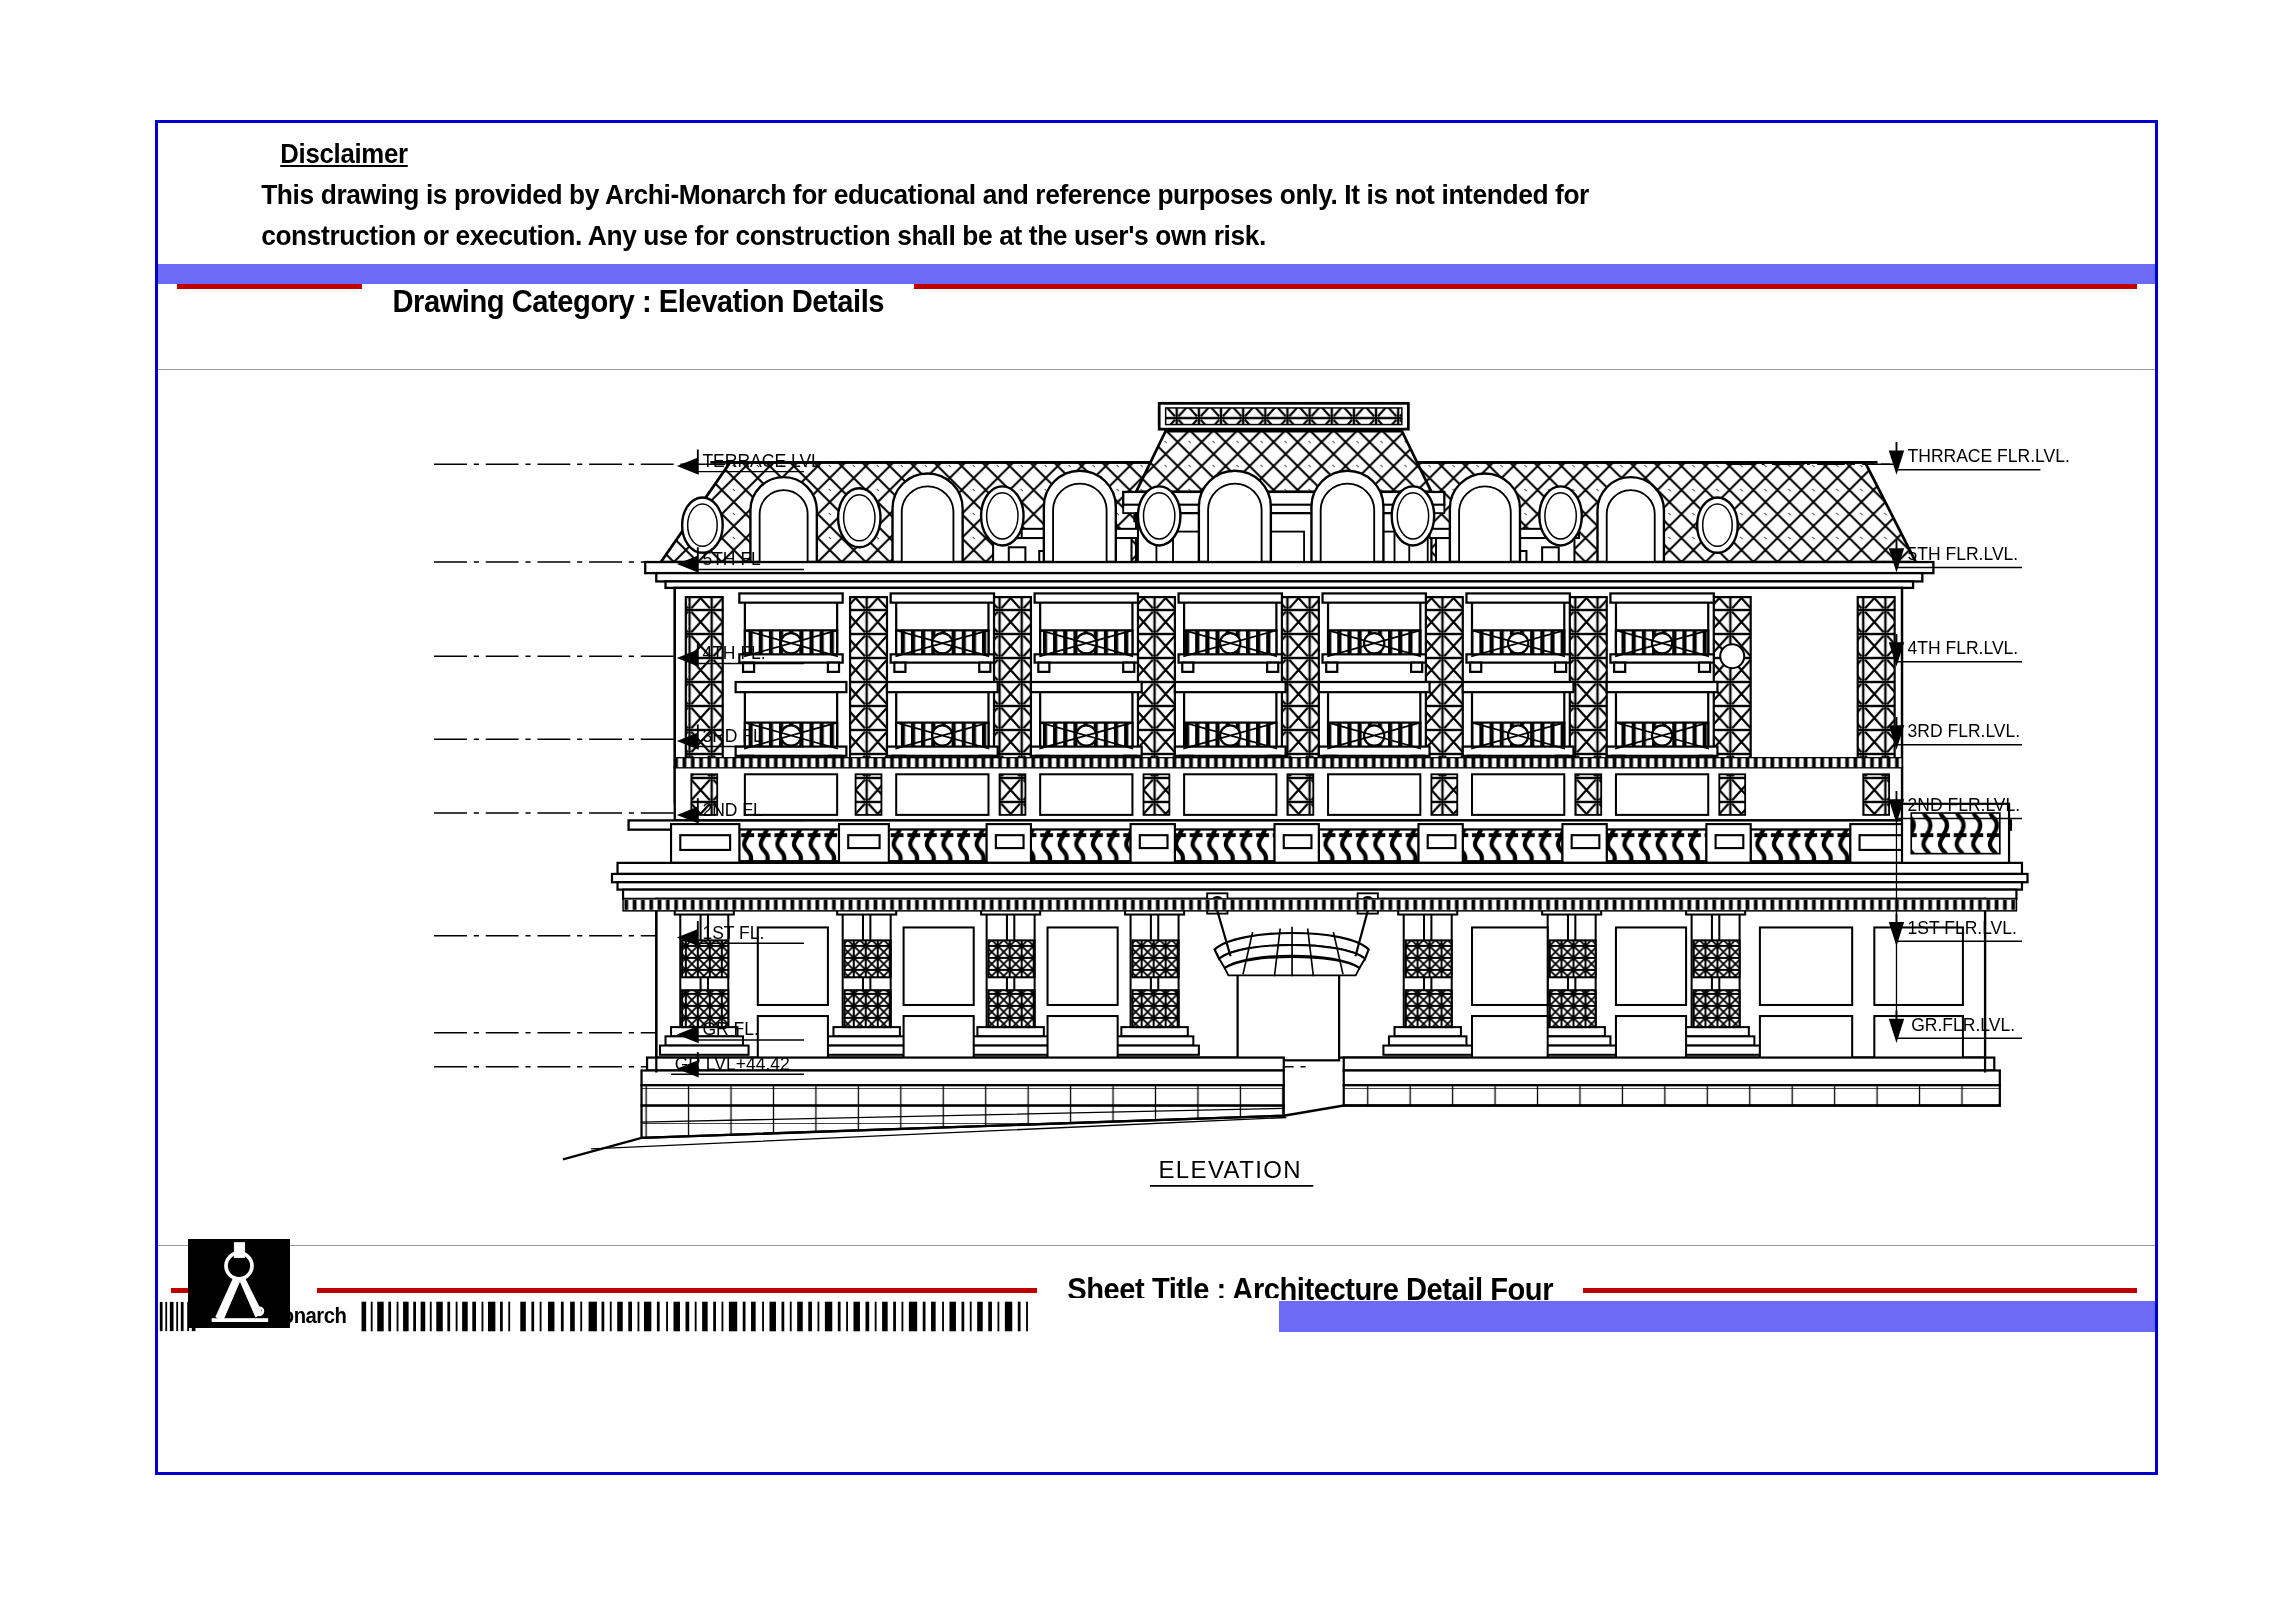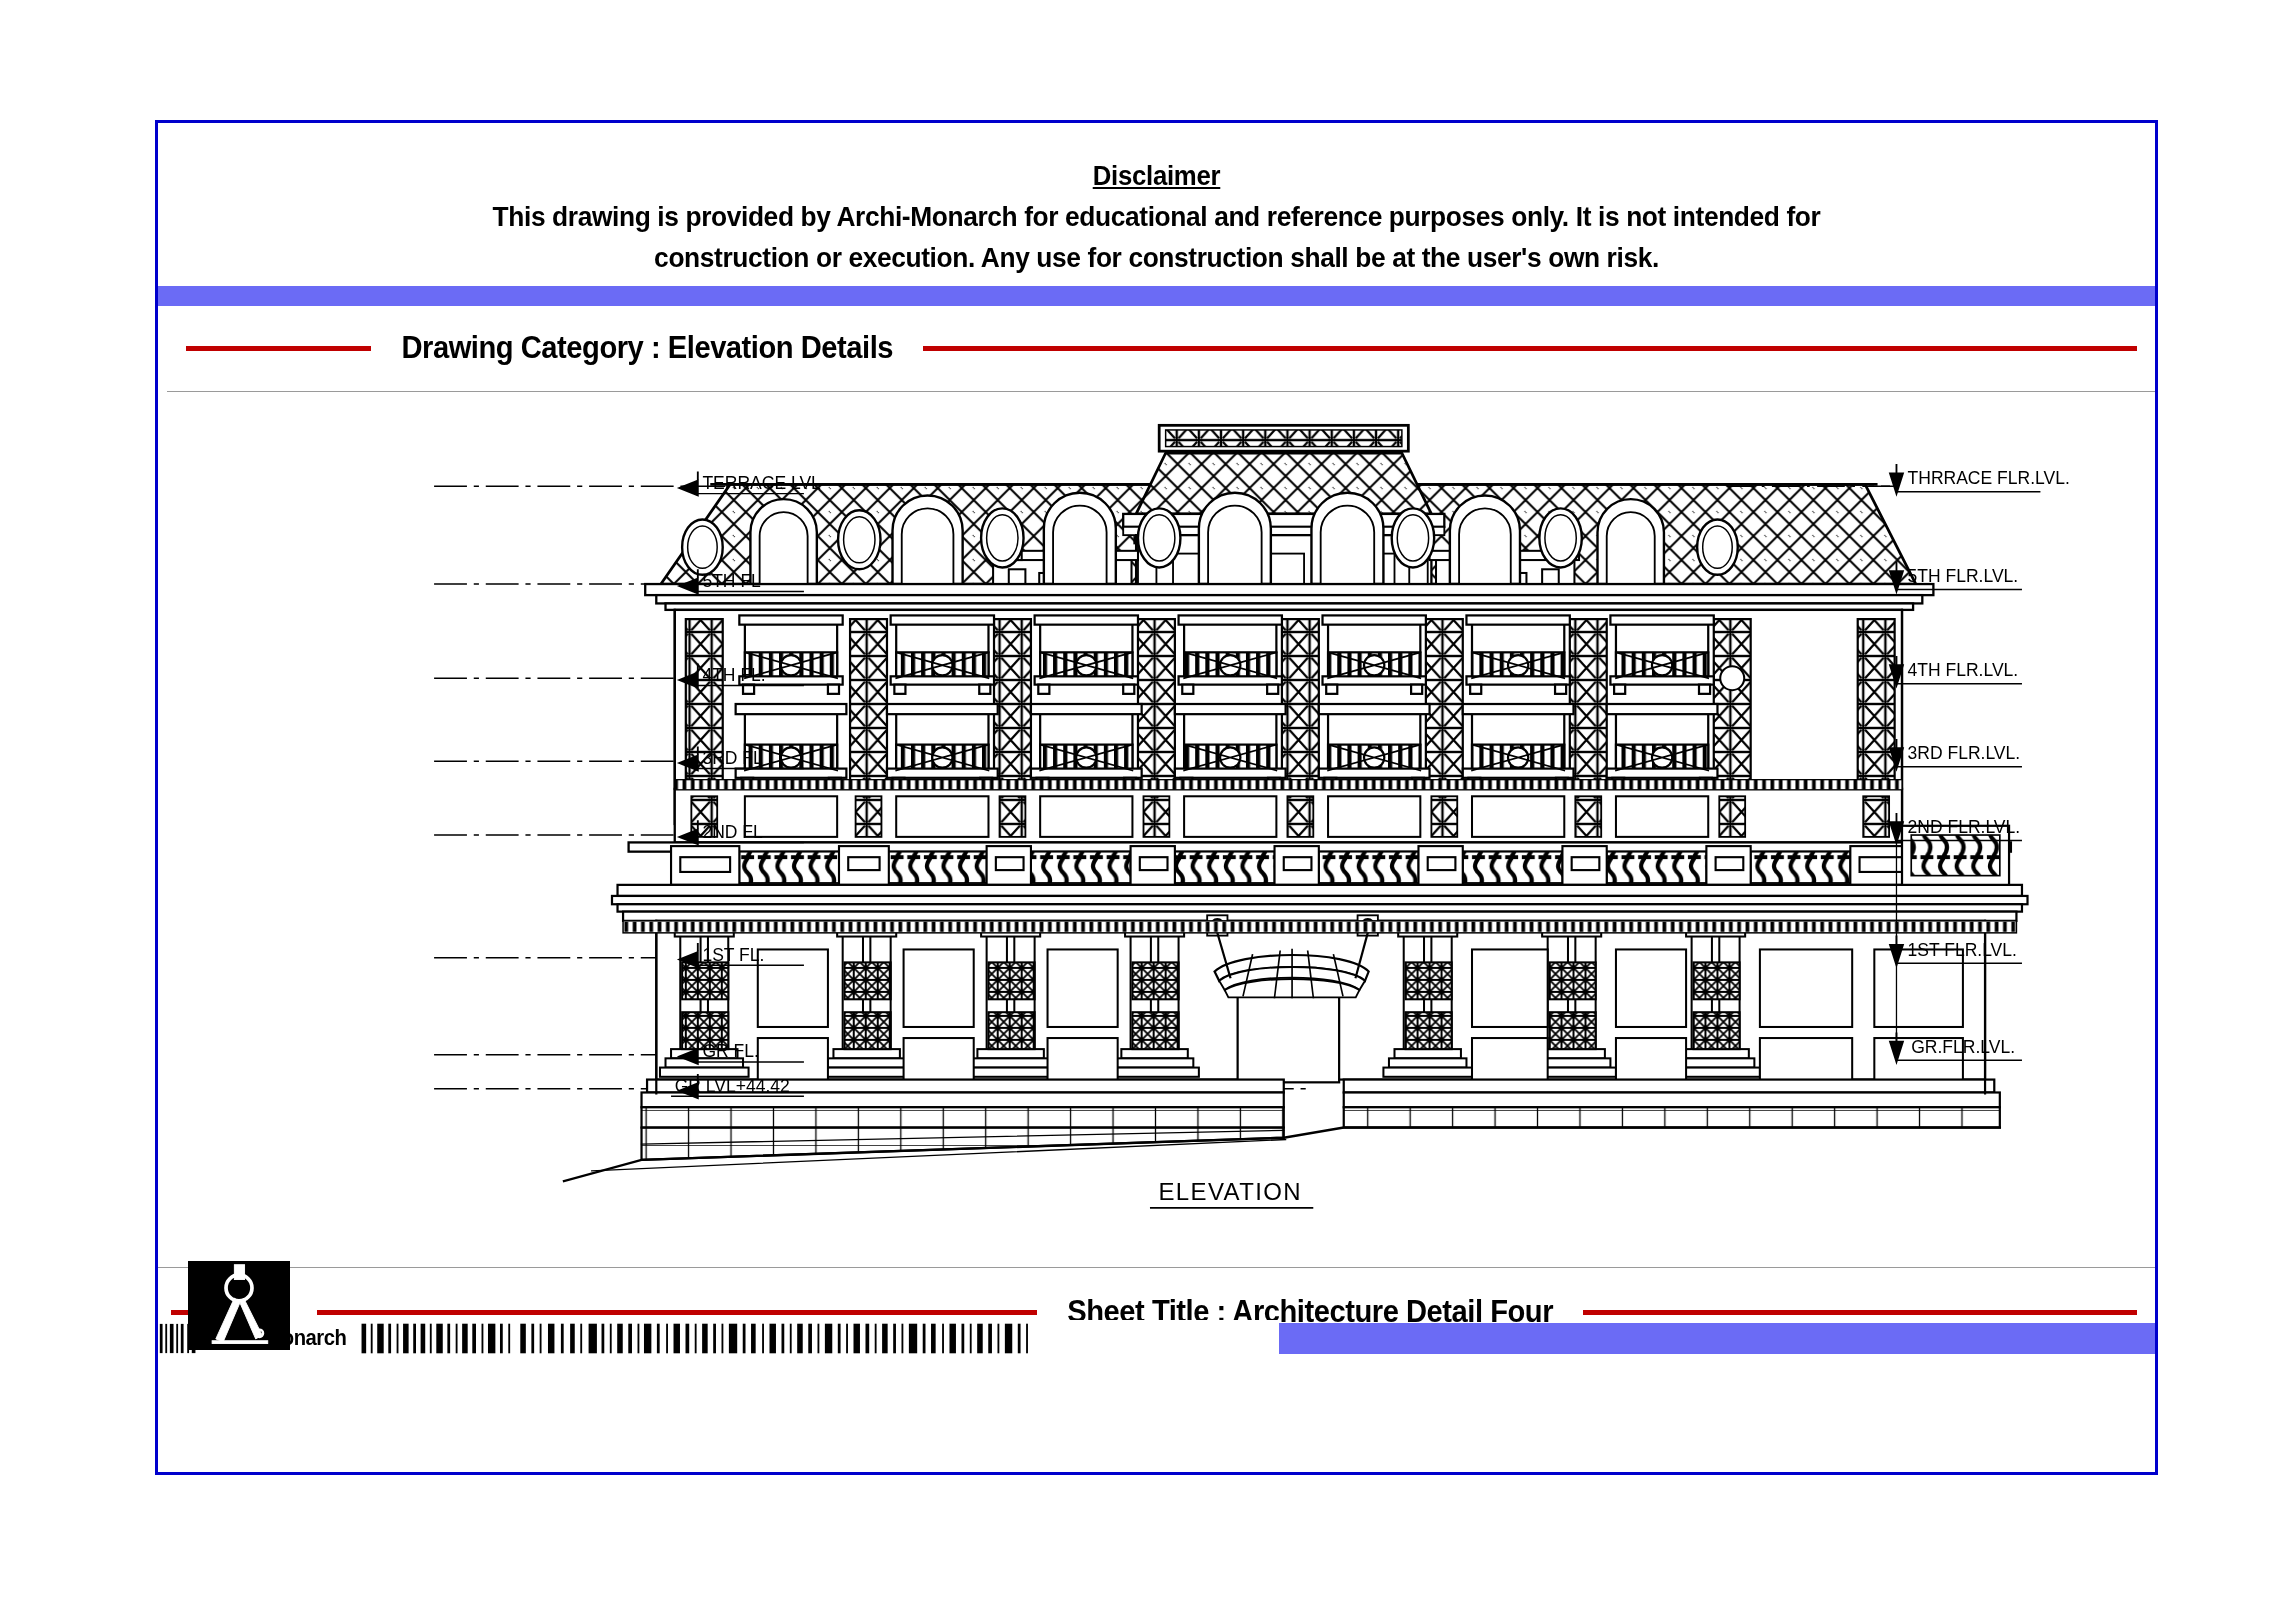--- a/index.html
+++ b/index.html
@@ -23,22 +23,20 @@
     width: 2003px;
     height: 1355px;
     border: 3.7px solid #0000cc;
     background: #ffffff;
     box-sizing: border-box;
   }
 
   
   .disclaimer-block {
     padding: 13px 46px 9.2px 46px;
-    text-align: center;
-    margin-top: 22px;
   }
   .disclaimer-title {
     font-size: 28px;
     font-weight: bold;
     color: #000000;
     text-decoration: underline;
     letter-spacing: -0.3px;
     line-height: 1.25;
     font-stretch: condensed;
     transform: scaleX(0.92);
@@ -58,22 +56,20 @@
     background: #6b6bf5;
     width: 100%;
   }
 
   
   .category-band {
     height: 85px;
     position: relative;
     border-bottom: 1.4px solid #9a9a9a;
     display: flex;
-    align-items: center;
-    margin-left: 9px;
   }
   .rule-red {
     height: 5.5px;
     background: #c00000;
     flex: 0 0 auto;
   }
   .rule-red.left  { width: 185px; margin-left: 18.5px; }
   .rule-red.right { flex: 1 1 auto; margin-right: 18.5px; }
   .category-text {
     font-size: 31px;

